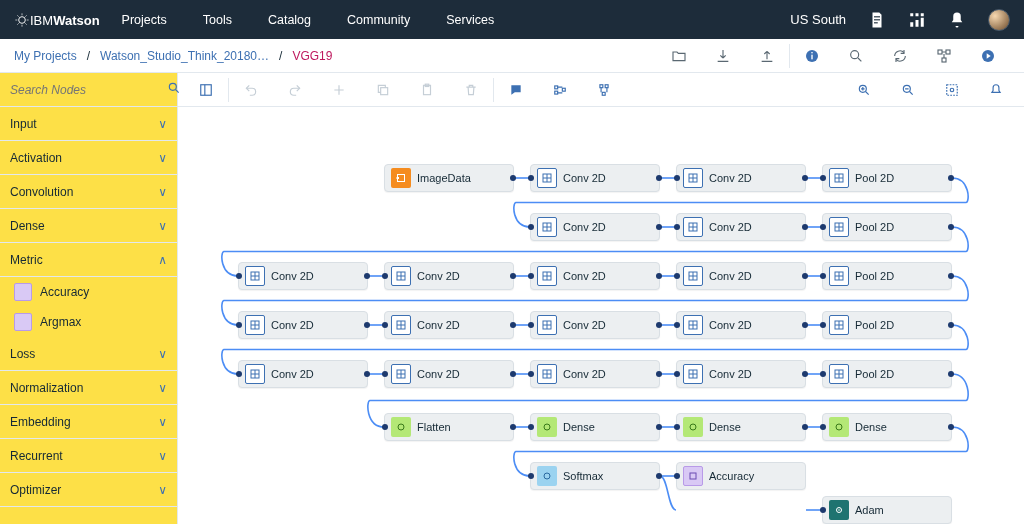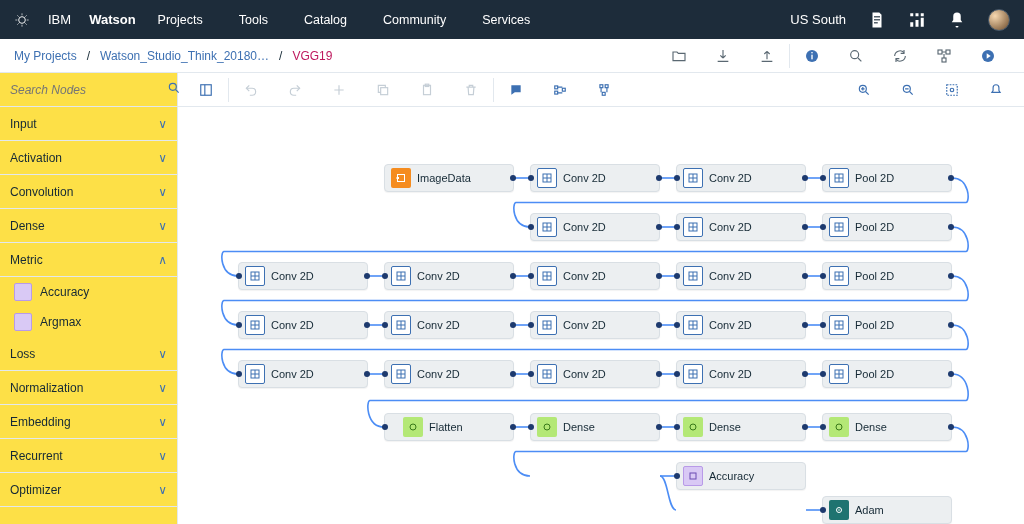--- a/index.html
+++ b/index.html
@@ -1,20 +1,20 @@
 <!DOCTYPE html>
 <html><head>
 <meta charset="utf-8">
 <style>
   * { box-sizing: border-box; margin: 0; padding: 0; font-family: "Helvetica Neue", Arial, sans-serif; }
   body { background:#fff; color:#152935; width:1024px; height:524px; overflow:hidden; }
 
   
   .nav { height:39px; background:#1d2c3a; color:#fff; display:flex; align-items:center; padding:0 14px; font-size:13px; }
-  .brand { display:flex; align-items:center; gap:18px; margin-right:22px; }
+  .brand { display:flex; align-items:flex-end; gap:0; margin-right:22px; }
   .brand svg { width:16px; height:16px; }
   .brand-thin { font-weight:300; }
   .brand-bold { font-weight:600; }
   .nav-items { display:flex; gap:36px; }
   .nav-item { cursor:pointer; font-size:12.5px; }
   .nav-spacer { flex:1; }
   .nav-right { display:flex; align-items:center; gap:22px; }
   .nav-icon { width:18px; height:18px; fill:#fff; display:flex; align-items:center; justify-content:center; }
   .avatar { width:22px; height:22px; border-radius:50%; background:radial-gradient(circle at 30% 30%,#f7d8b0,#6b4a2a); border:1px solid #4b5b6b; }
 
@@ -644,21 +644,21 @@
           <span class="nic blue">
             <svg viewBox="0 0 24 24" fill="none" stroke="#3d70b2" stroke-width="2">
               <rect x="4" y="4" width="16" height="16"></rect>
               <line x1="4" y1="12" x2="20" y2="12"></line>
               <line x1="12" y1="4" x2="12" y2="20"></line>
             </svg>
           </span>
           <span class="lbl">Pool 2D</span>
           <span class="port out"></span>
         </div>
-        <div class="node" style="left: 206px; top: 306px; padding-left: 12px;">
+        <div class="node" style="left: 206px; top: 306px;">
           <span class="port in"></span>
           <span class="nic green">
             <svg viewBox="0 0 24 24">
               <circle cx="12" cy="12" r="6" fill="none" stroke="#3a7a1a" stroke-width="2"></circle>
             </svg>
           </span>
           <span class="lbl">Flatten</span>
           <span class="port out"></span>
         </div>
         <div class="node" style="left: 352px; top: 306px;">
@@ -682,20 +682,30 @@
           <span class="port out"></span>
         </div>
         <div class="node" style="left: 644px; top: 306px;">
           <span class="port in"></span>
           <span class="nic green">
             <svg viewBox="0 0 24 24">
               <circle cx="12" cy="12" r="6" fill="none" stroke="#3a7a1a" stroke-width="2"></circle>
             </svg>
           </span>
           <span class="lbl">Dense</span>
+          <span class="port out"></span>
+        </div>
+        <div class="node" style="left: 352px; top: 355px;">
+          <span class="port in"></span>
+          <span class="nic bluefl">
+            <svg viewBox="0 0 24 24">
+              <circle cx="12" cy="12" r="6" fill="none" stroke="#2a6aa0" stroke-width="2"></circle>
+            </svg>
+          </span>
+          <span class="lbl">Softmax</span>
           <span class="port out"></span>
         </div>
         <div class="node" style="left: 498px; top: 355px;">
           <span class="port in"></span>
           <span class="nic purple">
             <svg viewBox="0 0 24 24">
               <rect x="6" y="6" width="12" height="12" fill="none" stroke="#6b4bb2" stroke-width="2"></rect>
             </svg>
           </span>
           <span class="lbl">Accuracy</span>

